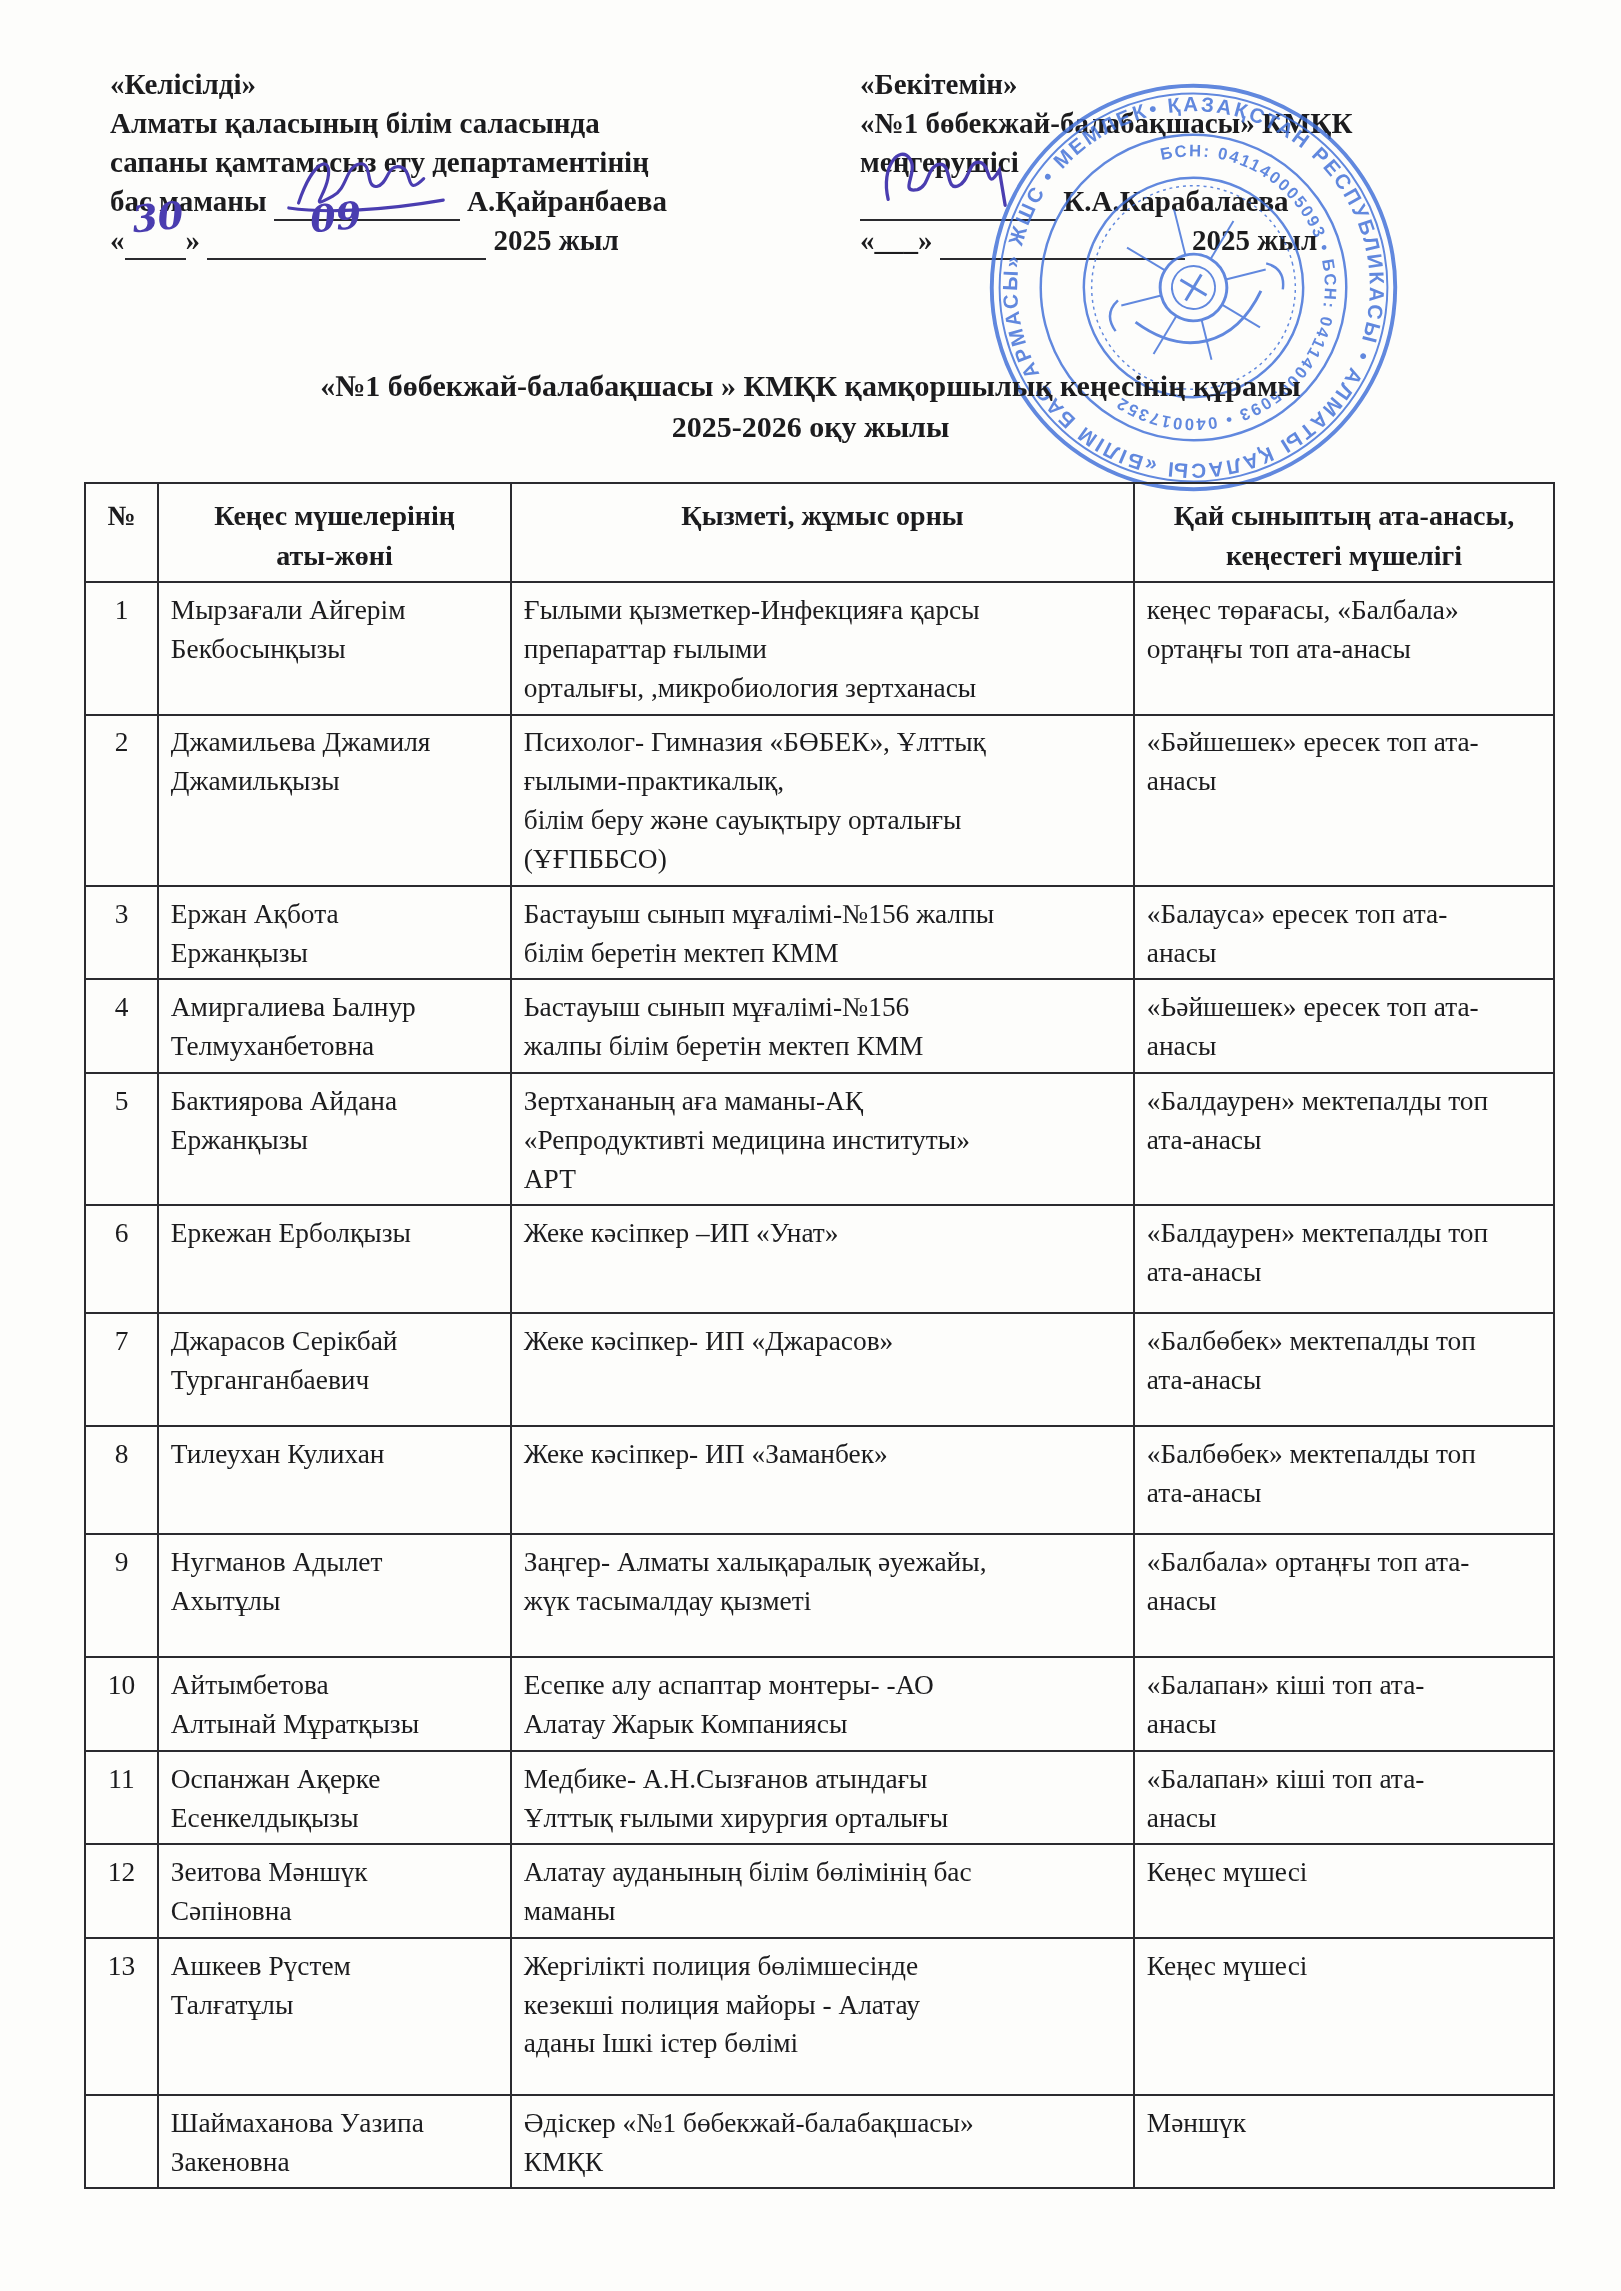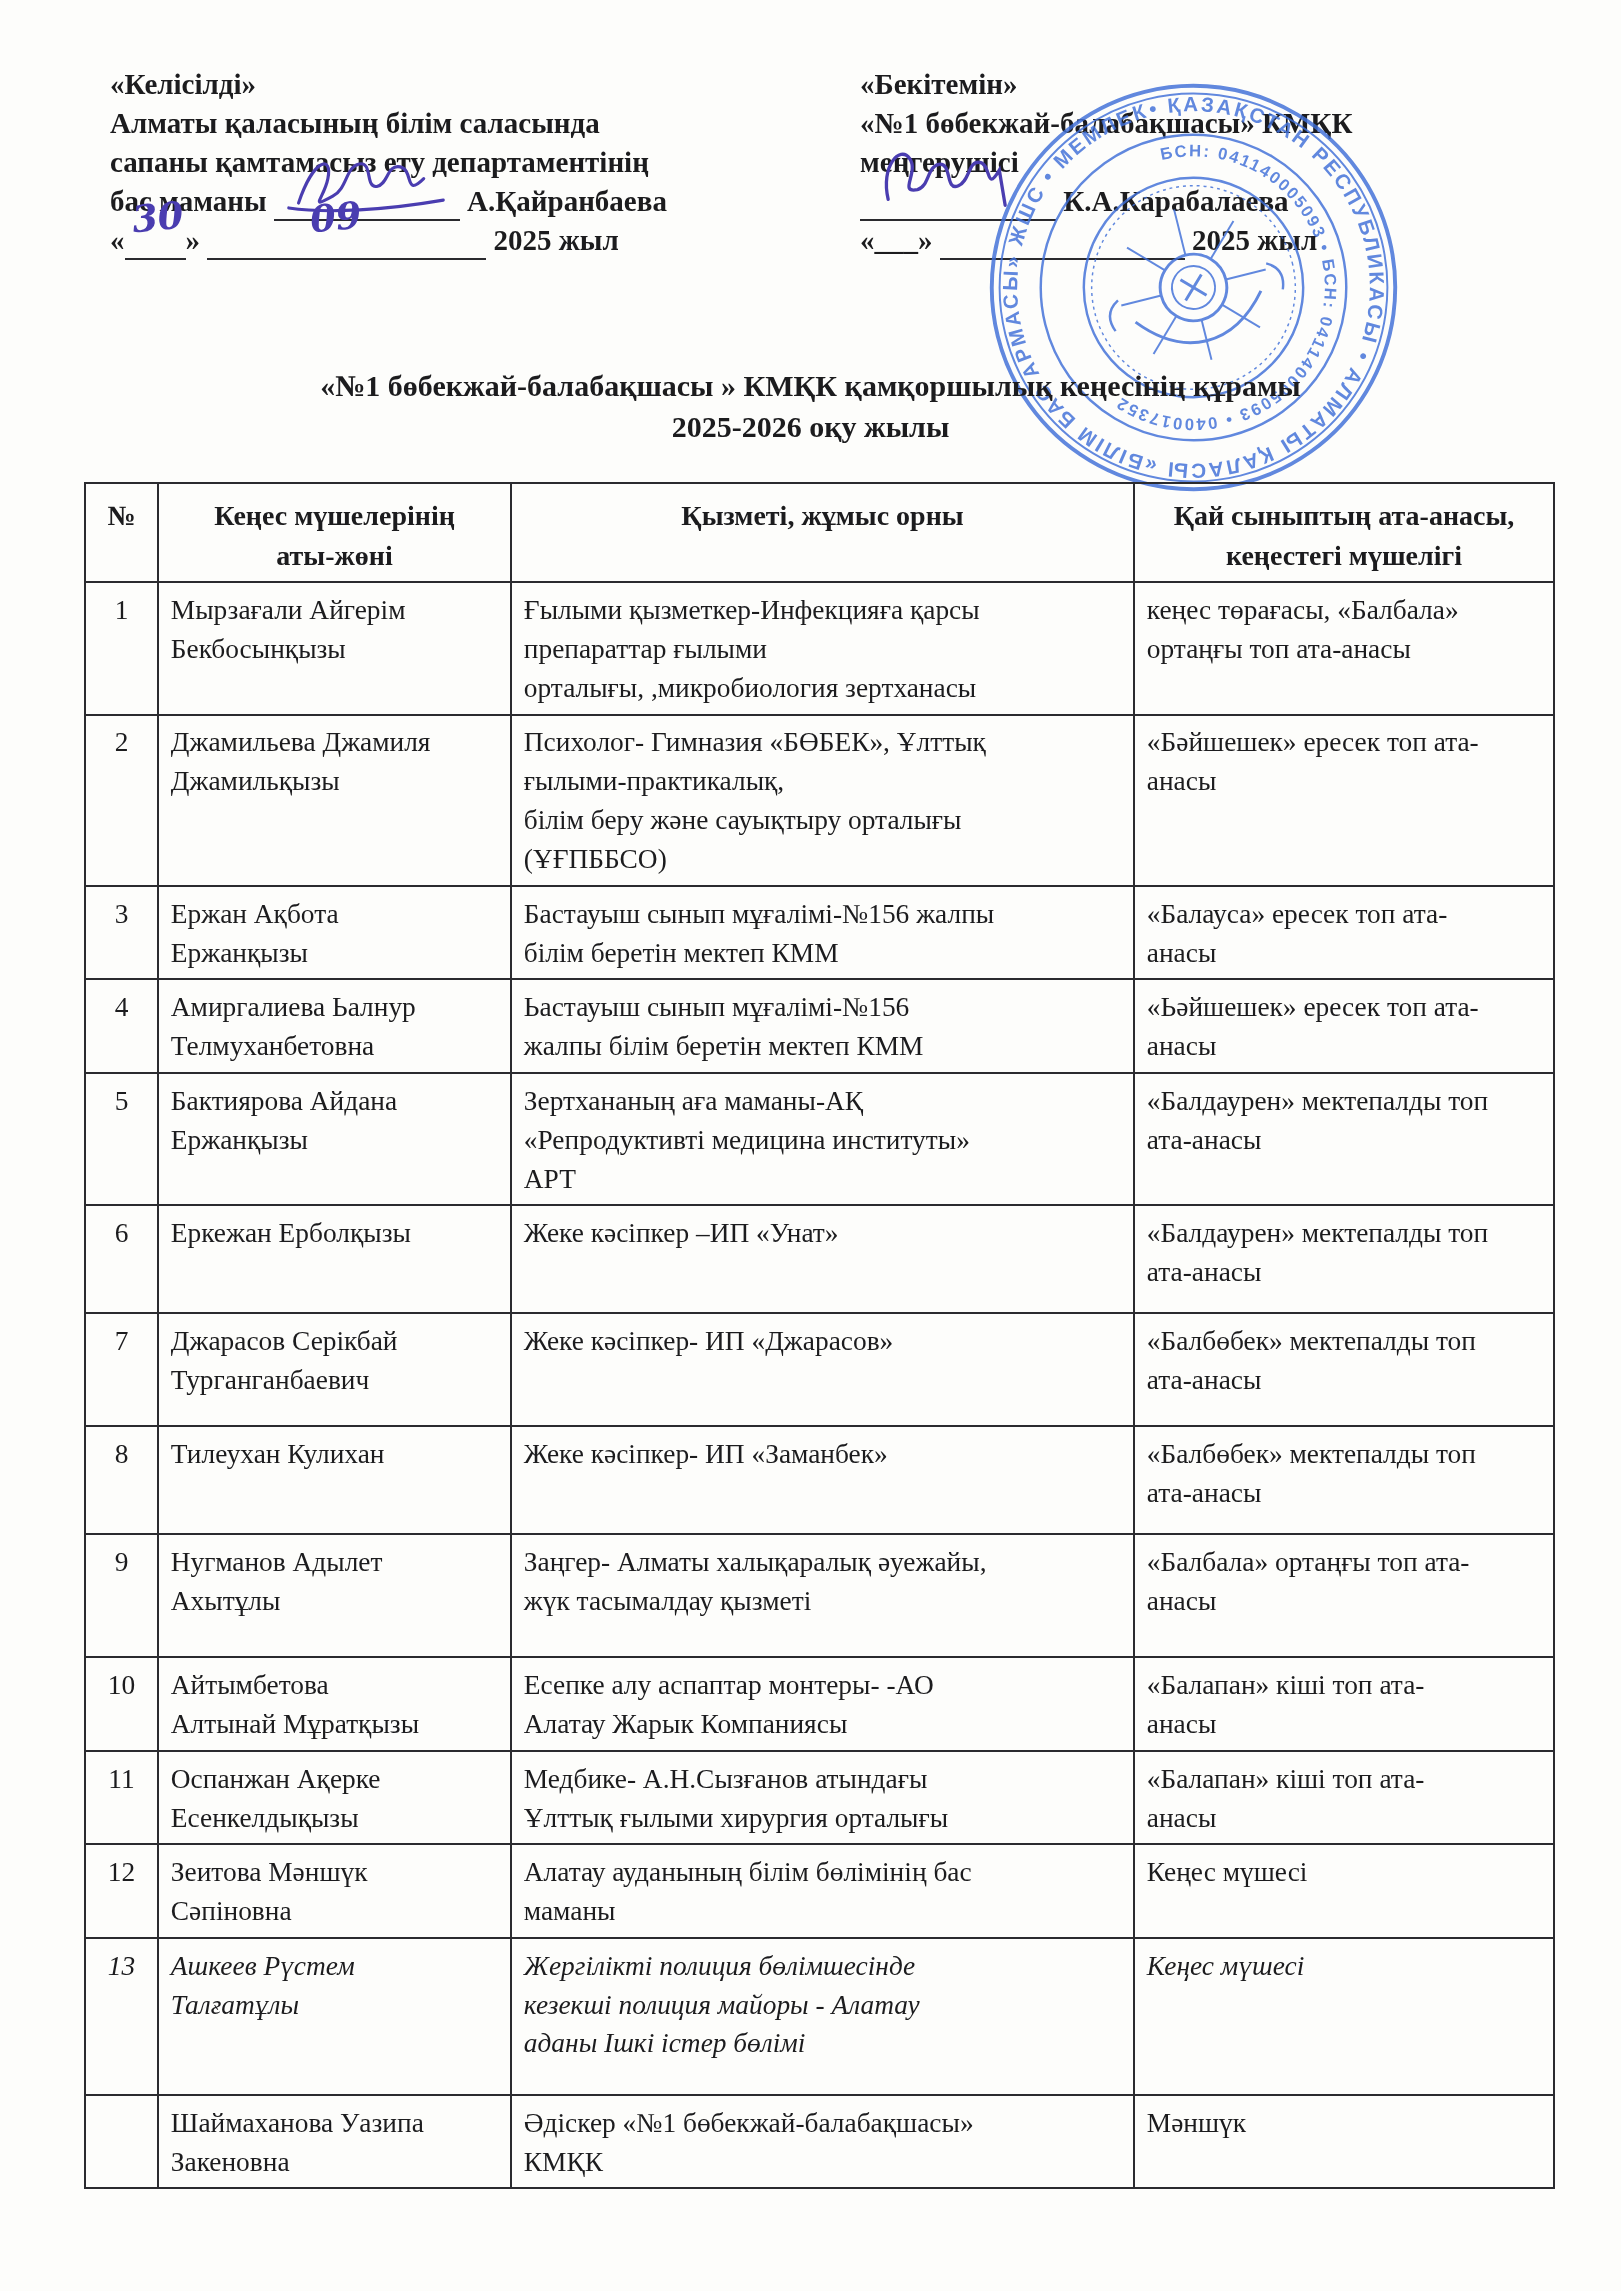--- a/index.html
+++ b/index.html
@@ -264,21 +264,21 @@
 анасы</td>
         </tr>
         <tr style="height: 88px;">
           <td class="col-no">12</td>
           <td class="col-name">Зеитова Мәншүк
 Сәпіновна</td>
           <td class="col-job">Алатау ауданының білім бөлімінің бас
 маманы</td>
           <td class="col-role">Кеңес мүшесі</td>
         </tr>
-        <tr style="height: 157px; font-style: italic;">
+        <tr style="height: 157px;">
           <td class="col-no">13</td>
           <td class="col-name">Ашкеев Рүстем
 Талғатұлы</td>
           <td class="col-job">Жергілікті полиция бөлімшесінде
 кезекші полиция майоры - Алатау
 аданы Ішкі істер бөлімі</td>
           <td class="col-role">Кеңес мүшесі</td>
         </tr>
         <tr style="height: 88px;">
           <td class="col-no"></td>

